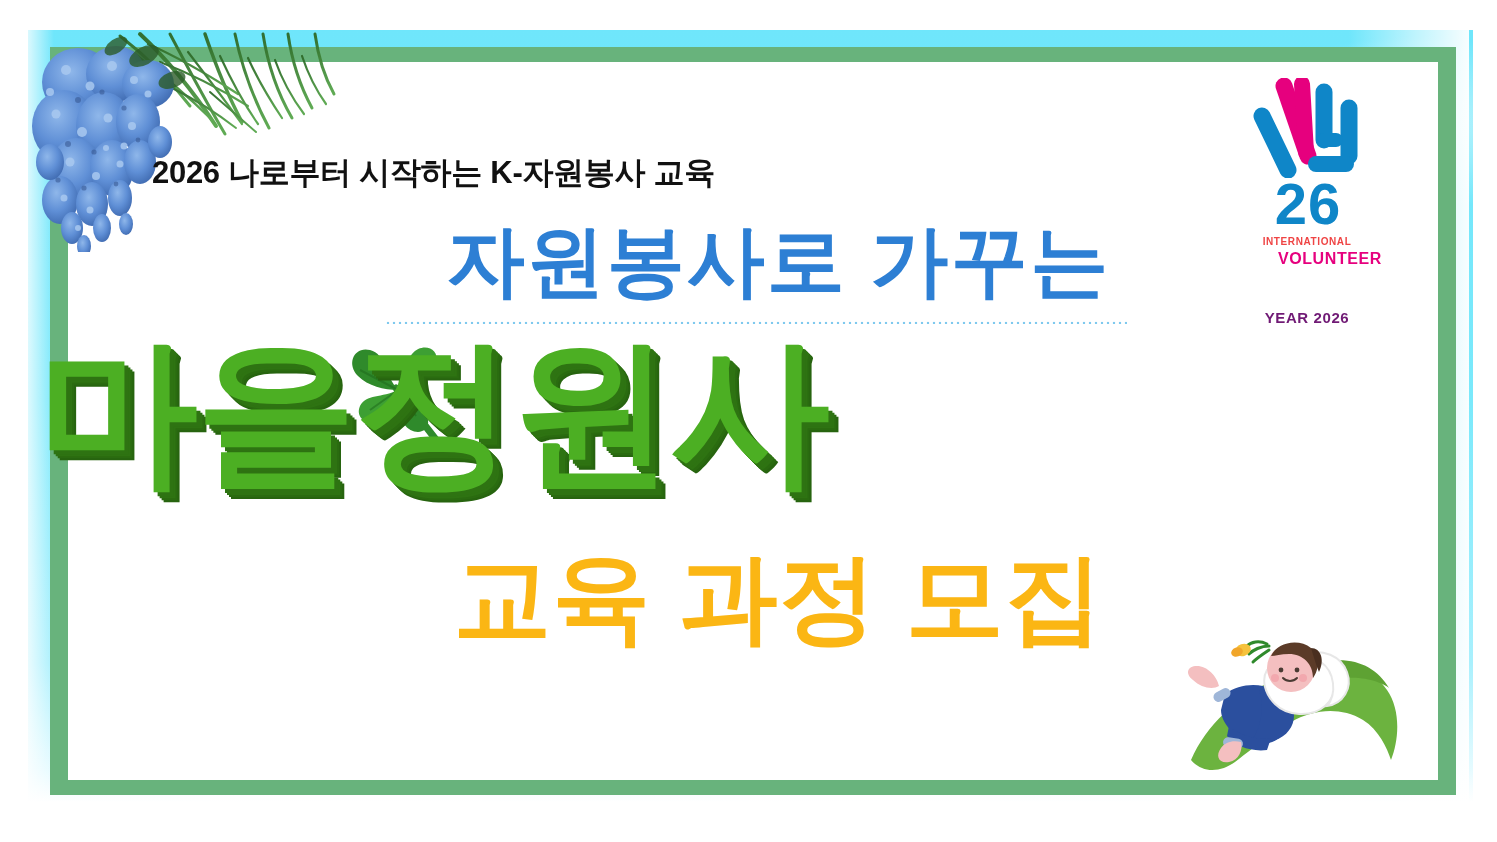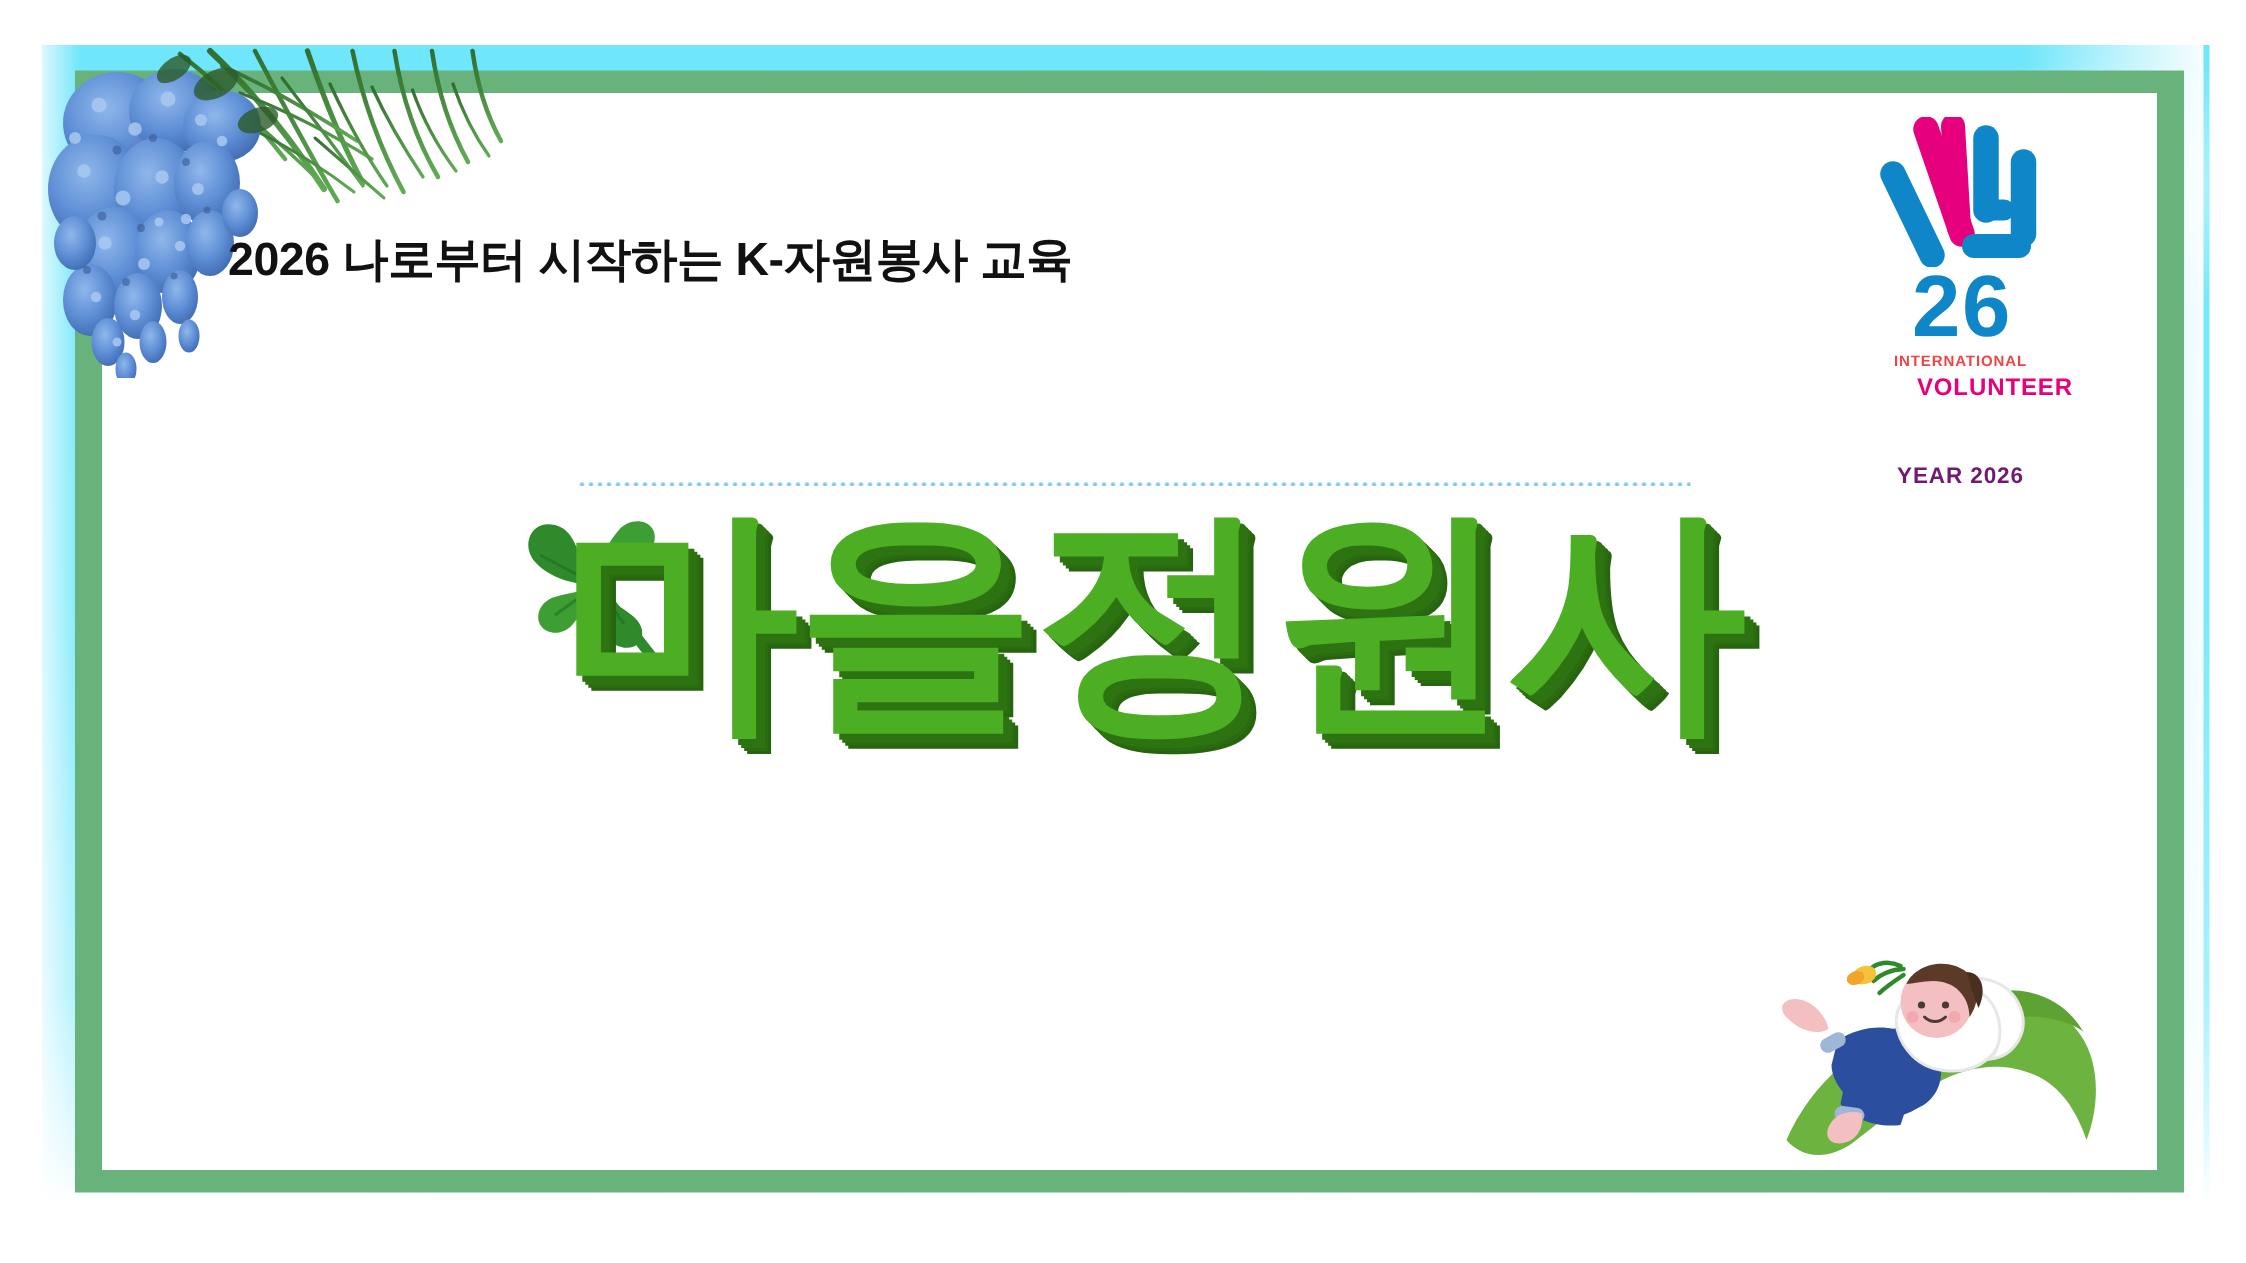--- a/index.html
+++ b/index.html
@@ -58,21 +58,21 @@
   }
 
   
   .dotline{
     position:absolute;left:385px;top:320px;width:742px;height:4px;
     background-image:radial-gradient(circle, #7fc9ee 0 1.3px, transparent 1.6px);
     background-size:6px 4px;background-repeat:repeat-x;background-position:0 1px;
   }
 
   
-  .title-green-wrap{position:absolute;left:0;right:0;top:332px;text-align:center;padding-left:38px;}
+  .title-green-wrap{position:absolute;left:0;right:0;top:332px;text-align:left;padding-left:38px;}
   .title-green{
     display:inline-block;
     font-size:160px;font-weight:900;line-height:1;letter-spacing:-2px;
     color:#4caf23;
     text-shadow:
       4px 4px 0 #2e7312, 6px 6px 0 #2e7312, 8px 8px 0 #2a6b10,
       10px 10px 0 #27640f;
   }
   .clover{position:absolute;left:336px;top:340px;width:120px;height:115px;}
 
@@ -195,38 +195,40 @@
 
     <g fill="#2c5c2a" opacity=".8">
       <ellipse cx="124" cy="34" rx="16" ry="9" transform="rotate(-28 124 34)"></ellipse>
       <ellipse cx="152" cy="58" rx="14" ry="8" transform="rotate(-20 152 58)"></ellipse>
       <ellipse cx="96" cy="24" rx="13" ry="7" transform="rotate(-35 96 24)"></ellipse>
     </g>
   </svg>
 
   <div class="kicker">2026 나로부터 시작하는 K-자원봉사 교육</div>
 
+  <div class="headline-blue">자원봉사로 가꾸는</div>
 
   <div class="dotline"></div>
 
   <svg class="clover" viewBox="0 0 120 115">
     <g>
       <path d="M62 50 C48 34 50 14 34 10 C18 6 10 24 22 36 C32 46 48 50 62 50 Z" fill="#2f8a2b"></path>
       <path d="M62 50 C76 36 96 36 100 22 C104 8 86 2 76 14 C66 26 62 38 62 50 Z" fill="#3d9f33"></path>
       <path d="M62 50 C46 58 30 54 24 66 C18 80 36 88 46 76 C56 64 60 56 62 50 Z" fill="#3d9f33"></path>
       <path d="M62 50 C70 64 90 68 92 80 C94 94 76 96 68 84 C60 72 60 58 62 50 Z" fill="#2f8a2b"></path>
       <path d="M60 48 L108 110" stroke="#2f8a2b" stroke-width="7" fill="none" stroke-linecap="round"></path>
       <path d="M24 30 L62 50 M78 24 L62 50 M34 70 L62 50 M80 76 L62 50" stroke="#1f6b1c" stroke-width="2" opacity=".55"></path>
     </g>
   </svg>
 
   <div class="title-green-wrap">
     <span class="title-green">마을정원사</span>
   </div>
 
+  <div class="cta-orange">교육 과정 모집</div>
 
   <div class="logo">
     <svg class="logo-mark" viewBox="0 0 118 100">
       <g stroke-linecap="round" fill="none">
         <path d="M14 38 L40 92" stroke="#0f86c8" stroke-width="17"></path>
         <path d="M36 8 L60 78" stroke="#e6007e" stroke-width="17"></path>
         <path d="M62 8 L62 58" stroke="#e6007e" stroke-width="17" opacity="0"></path>
         <path d="M54 6 L58 74" stroke="#e6007e" stroke-width="16"></path>
         <path d="M76 14 L76 62" stroke="#0f86c8" stroke-width="17"></path>
         <path d="M101 30 L101 78" stroke="#0f86c8" stroke-width="17"></path>

